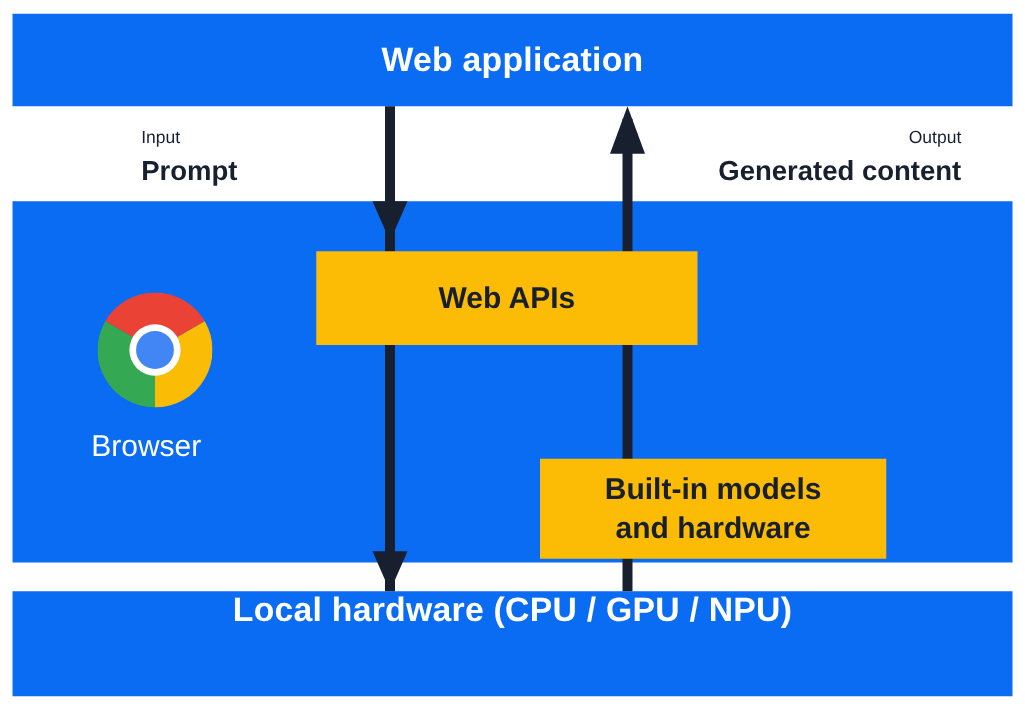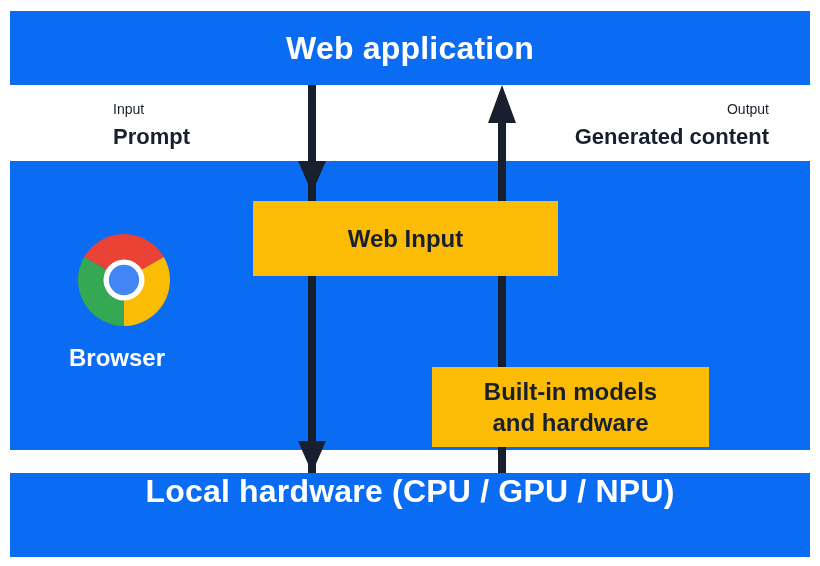--- a/index.html
+++ b/index.html
@@ -15,21 +15,21 @@
   html,body{margin:0;padding:0;background:#fff;}
   .stage{
     position:relative;width:820px;height:566px;background:var(--white,#fff);
     overflow:hidden;font-family:"Liberation Sans",sans-serif;
   }
   .band{position:absolute;left:10px;width:800px;background:var(--blue,#0a6cf2);z-index:0;}
   .band-top{top:11px;height:74px;display:flex;align-items:center;justify-content:center;}
   .band-mid{top:161px;height:289px;}
   .band-bottom{top:473px;height:84px;display:flex;justify-content:center;}
   .band-title{
-    color:var(--white,#fff);font-size:32px;font-weight:700;letter-spacing:.2px;
+    color:var(--white,#fff);font-size:27px;font-weight:700;letter-spacing:.2px;
   }
   .io-label{position:absolute;top:96px;z-index:1;color:var(--navy,#18202f);}
   .io-left{left:113px;text-align:left;}
   .io-right{right:51px;text-align:right;}
   .io-kicker{font-size:14px;font-weight:400;line-height:26px;}
   .io-main{font-size:22px;font-weight:700;line-height:29px;}
   .arrow-line{position:absolute;width:8px;background:var(--navy,#18202f);z-index:2;}
   .line-down{left:307.5px;top:85px;height:388px;}
   .line-up{left:497.5px;top:95px;height:378px;}
   .tri{position:absolute;width:0;height:0;z-index:2;}
@@ -44,21 +44,21 @@
     position:absolute;z-index:3;background:var(--yellow,#fcbb05);
     display:flex;flex-direction:column;align-items:center;justify-content:center;
     color:var(--navy,#18202f);font-weight:700;font-size:24px;line-height:31px;
     text-align:center;
   }
   .web-apis{left:253px;top:201px;width:305px;height:75px;}
   .builtin{left:432px;top:319px;width:277px;height:80px;margin-top:48px;}
   .chrome-logo{position:absolute;left:78px;top:234px;width:92px;height:92px;z-index:1;}
   .browser-label{
     position:absolute;left:37px;top:344px;width:160px;text-align:center;z-index:1;
-    color:var(--white,#fff);font-size:24px;font-weight:700;
+    color:var(--white,#fff);font-size:24px;font-weight:400;
   }
 </style>
 </head>
 <body>
 
 <div class="stage">
 
   <div class="band band-top">
     <span class="band-title">Web application</span>
   </div>
@@ -85,21 +85,21 @@
   <div class="browser-label">Browser</div>
 
   <div class="arrow-line line-down"></div>
   <div class="tri tri-down head-down-1"></div>
   <div class="tri tri-down head-down-2"></div>
 
   <div class="arrow-line line-up"></div>
   <div class="tri tri-up head-up"></div>
 
   <div class="api-box web-apis">
-    <span>Web Input</span>
+    <span>Web APIs</span>
   </div>
 
   <div class="api-box builtin">
     <span>Built-in models</span>
     <span>and hardware</span>
   </div>
 
   <div class="band band-bottom">
     <span class="band-title">Local hardware (CPU / GPU / NPU)</span>
   </div>

